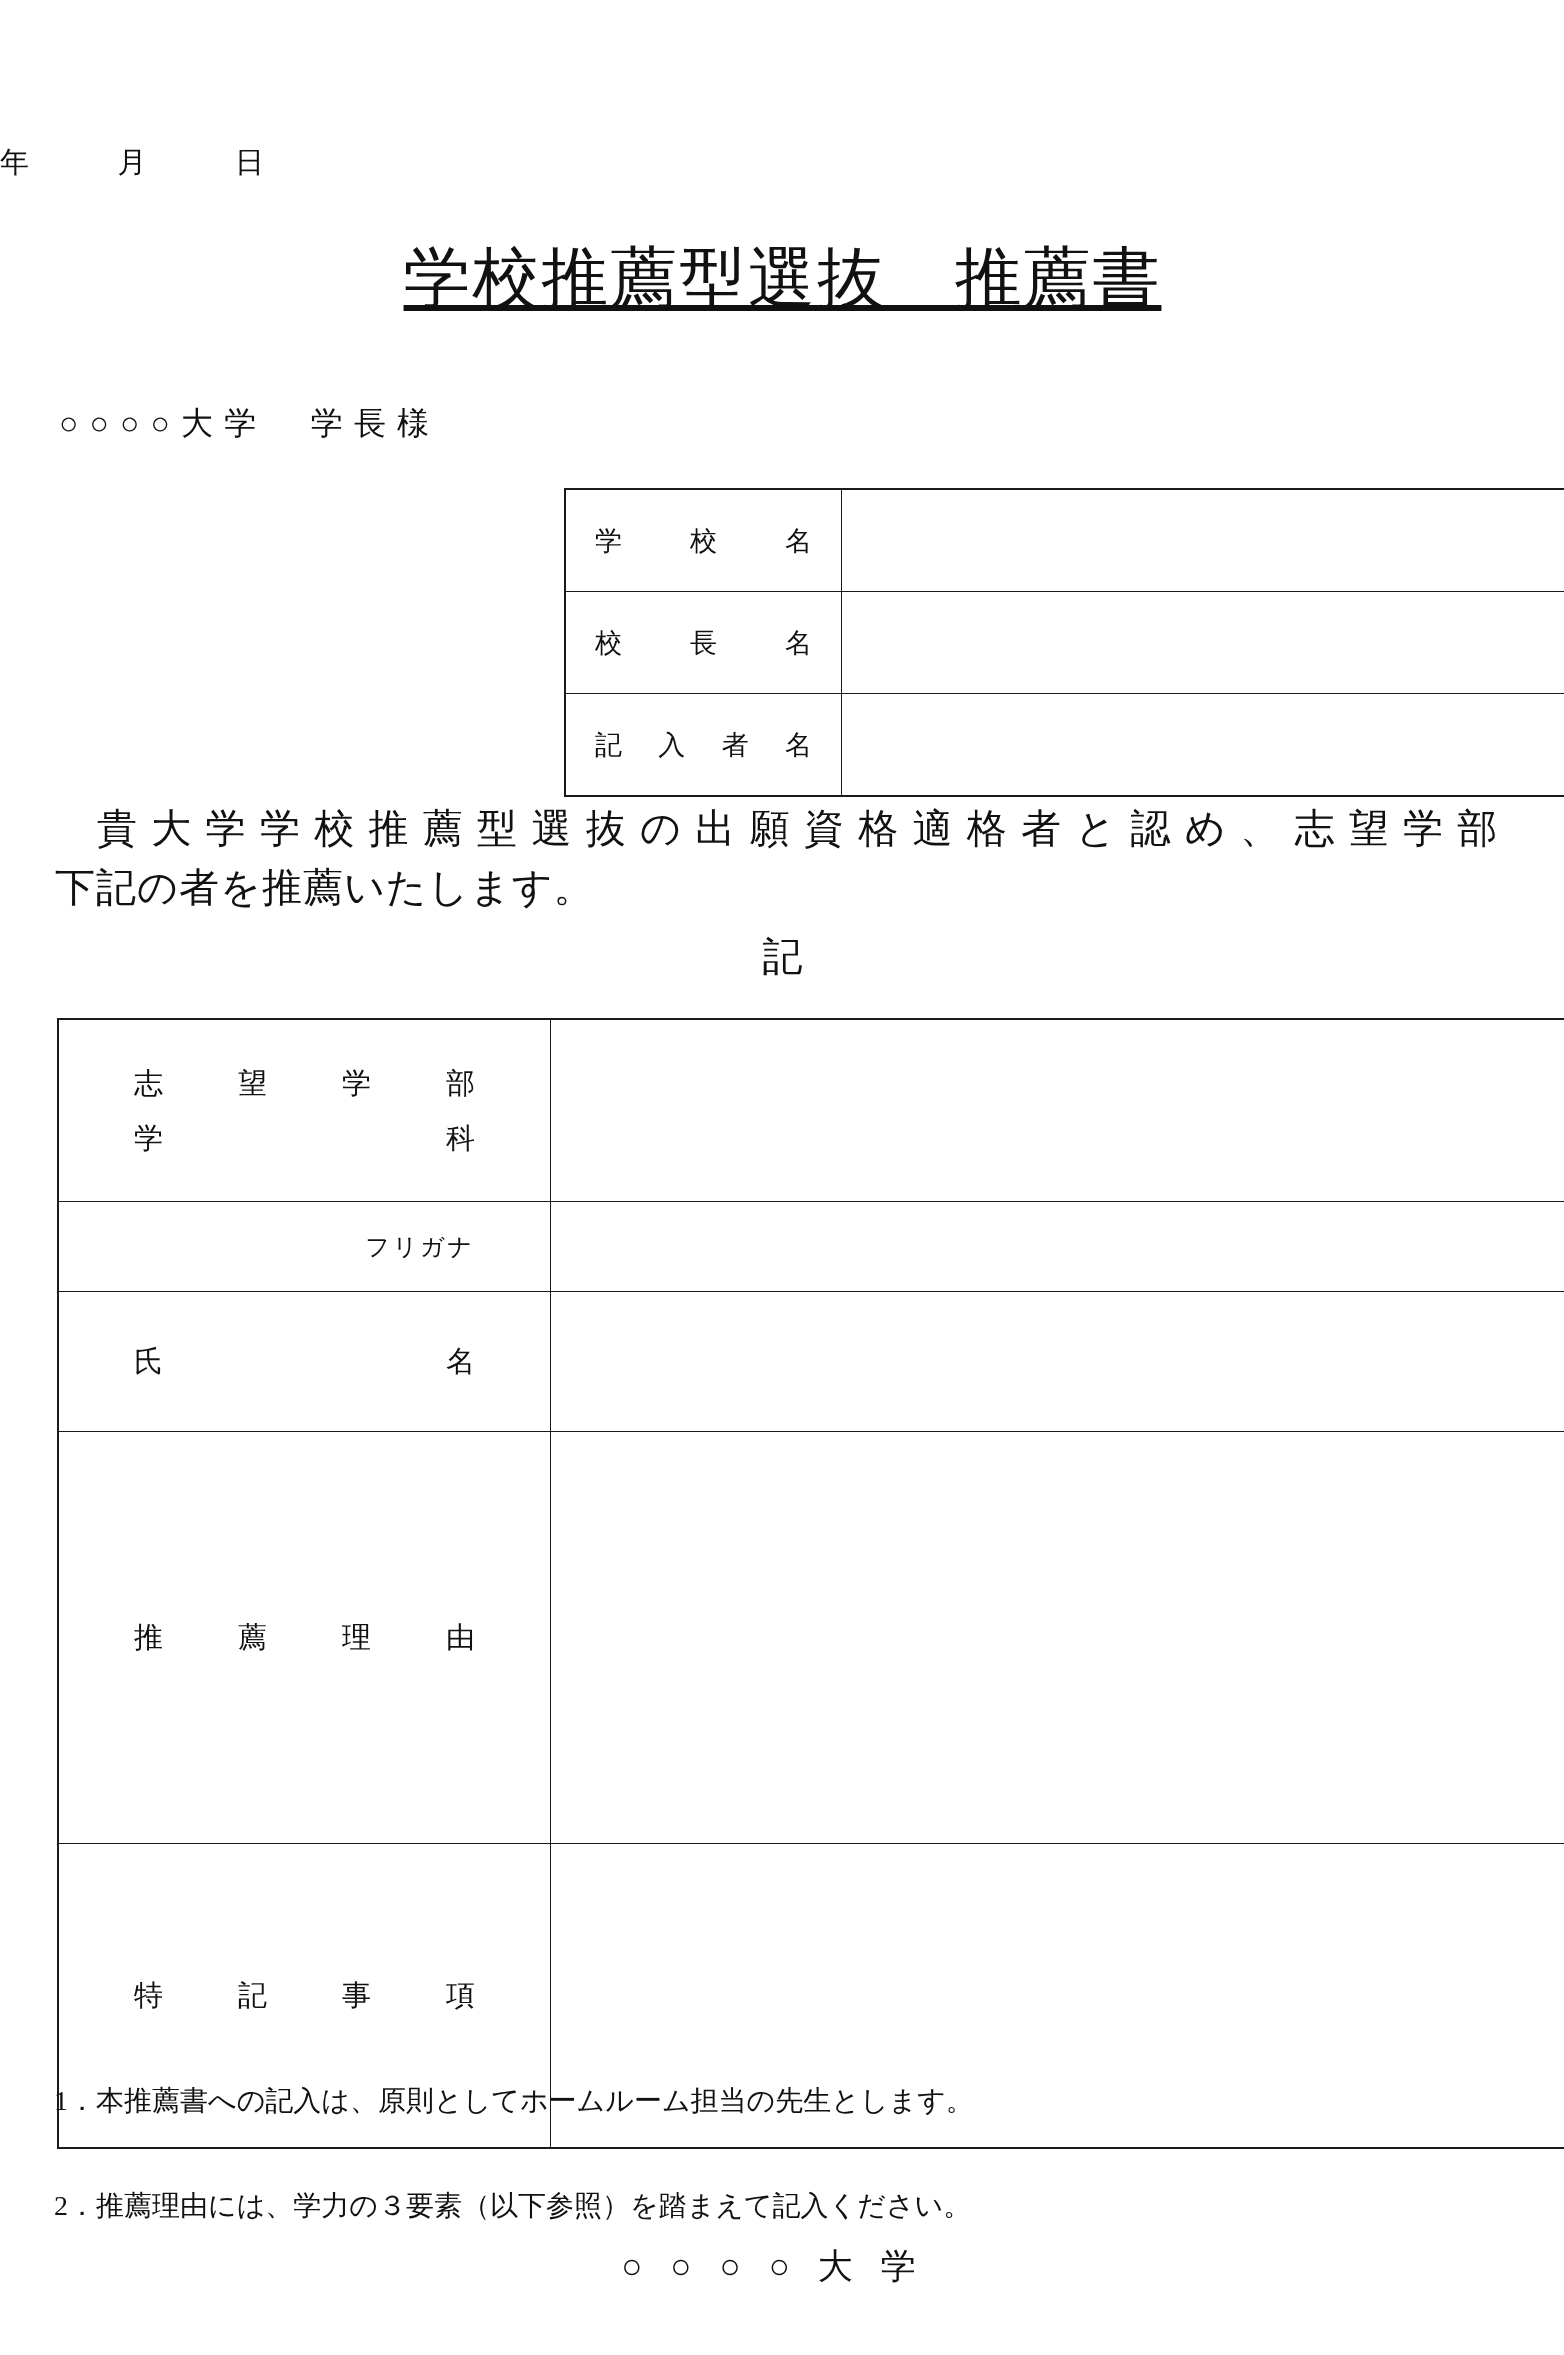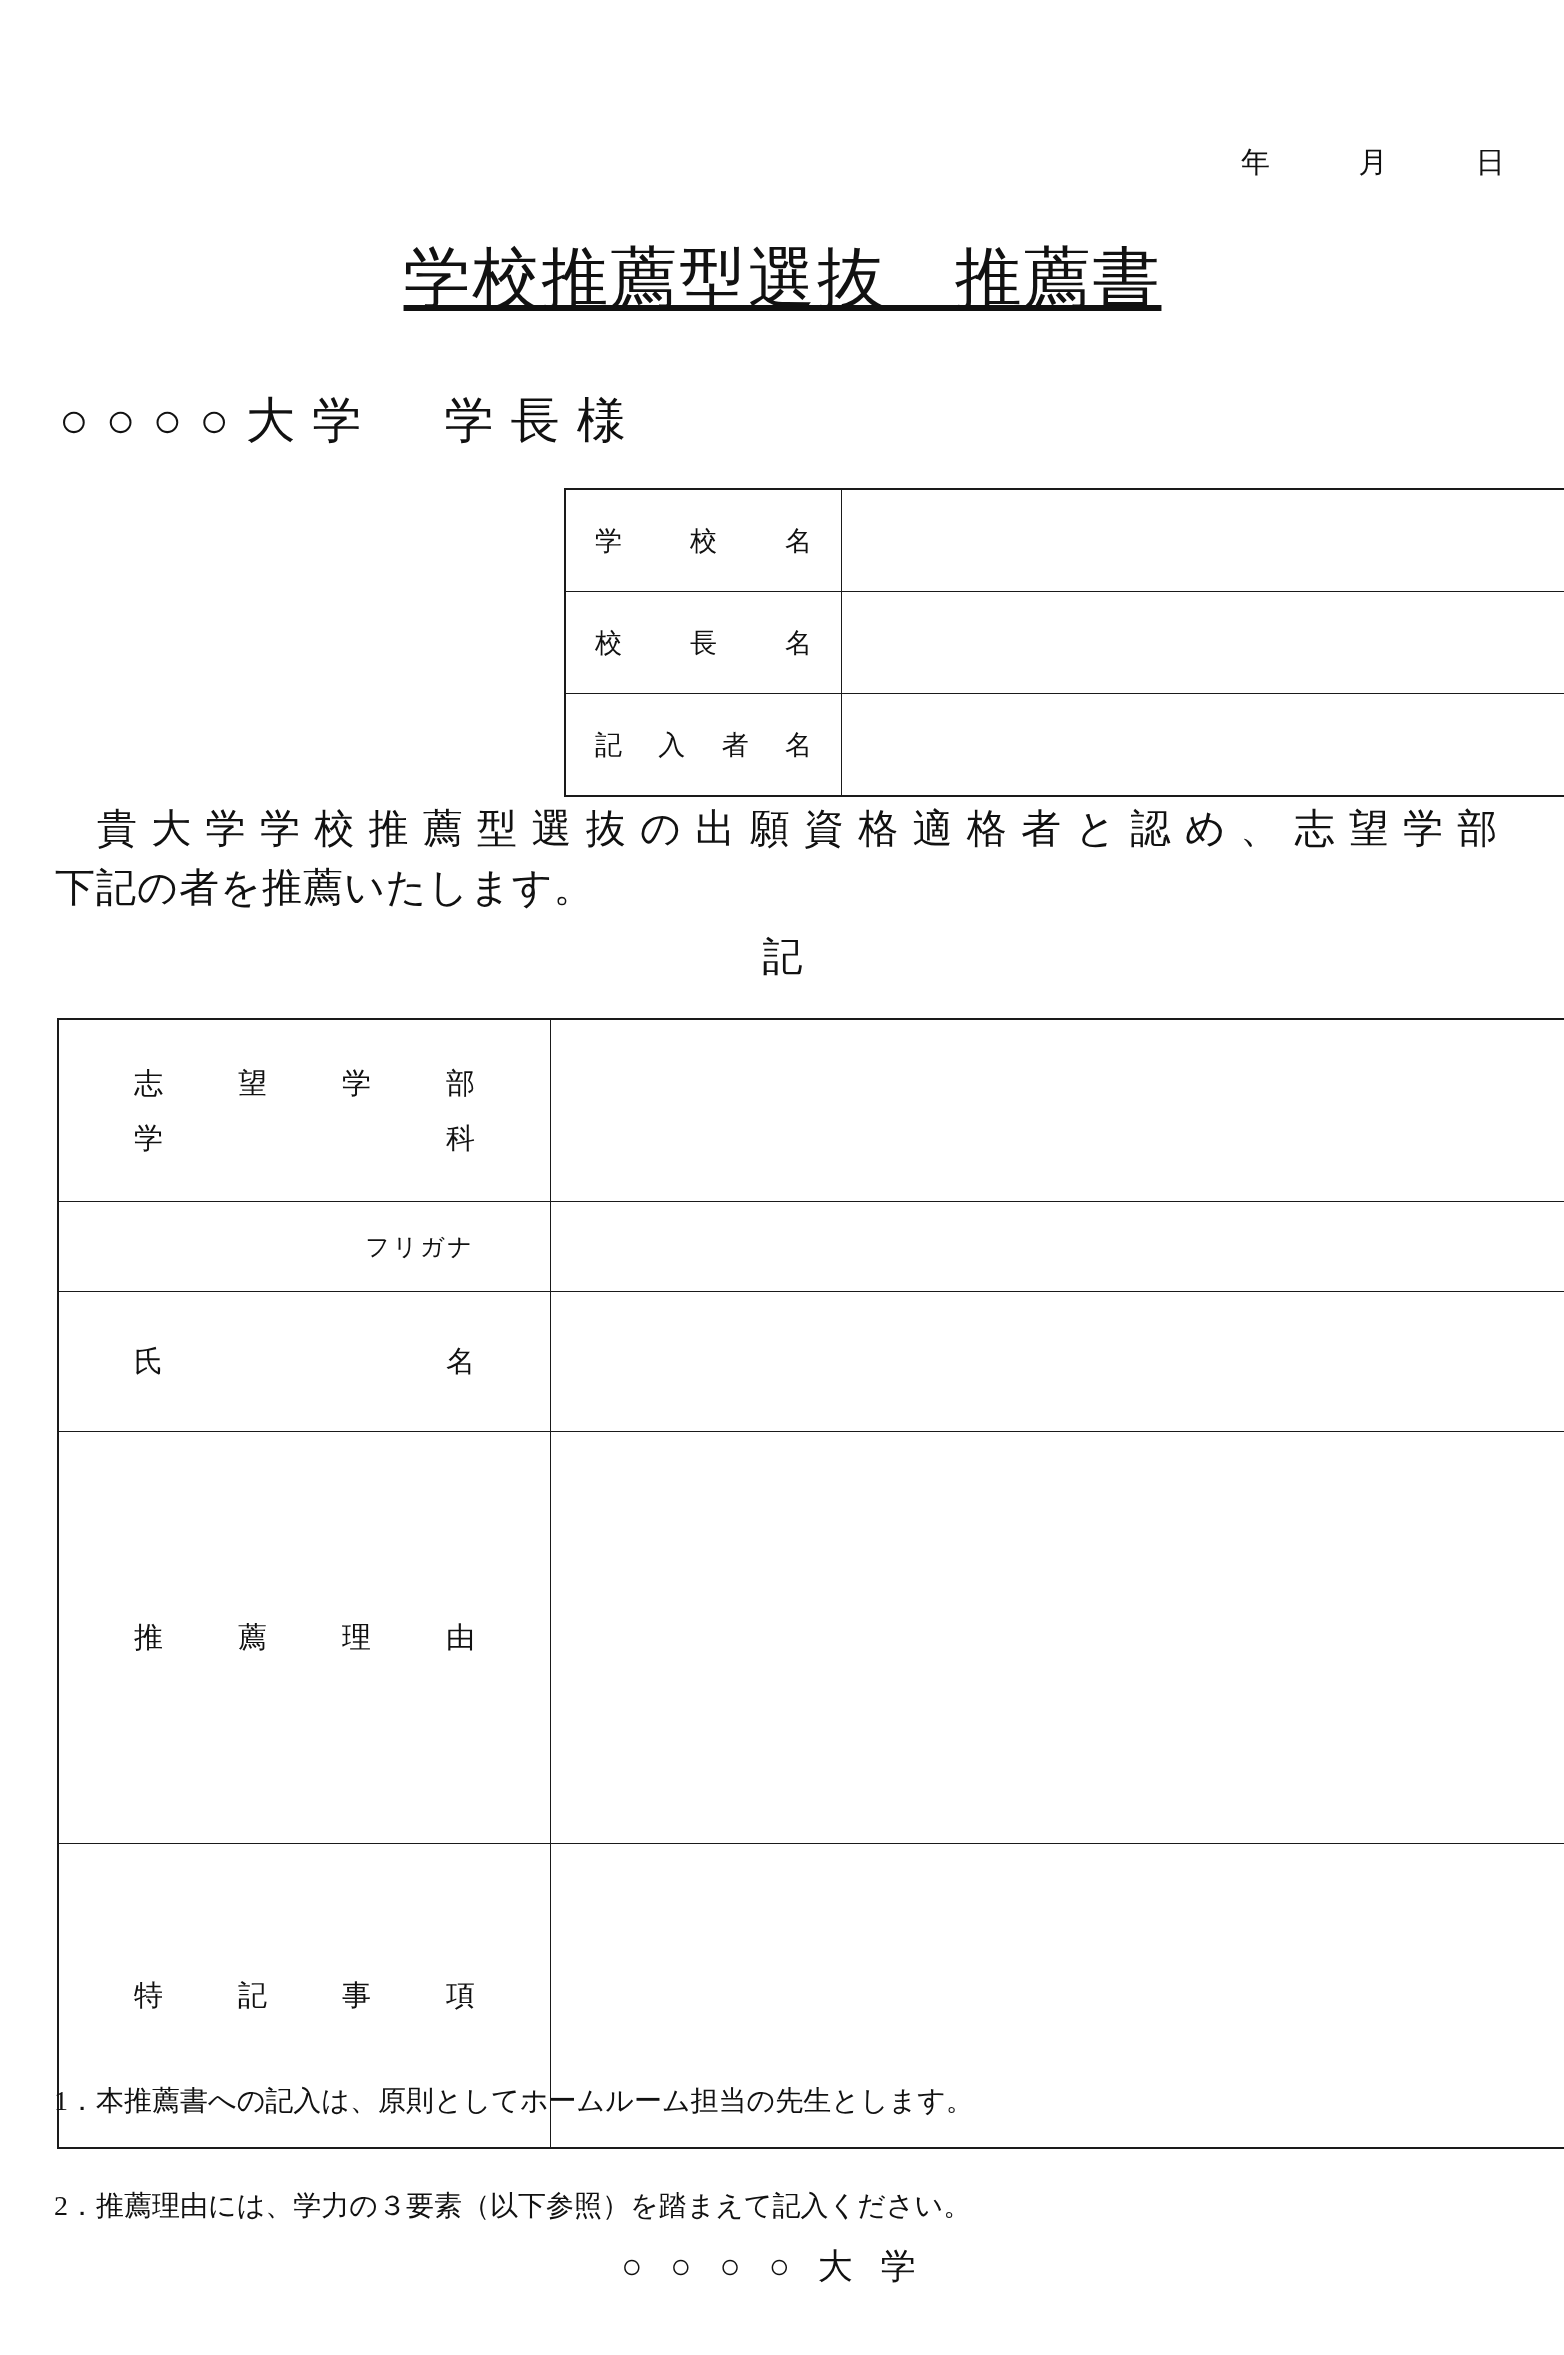--- a/index.html
+++ b/index.html
@@ -8,30 +8,30 @@
     width:1565px;height:2355px;
     margin:0 auto;
     background:#ffffff;
     color:#111111;
     font-family:"Liberation Serif","DejaVu Serif",serif;
     overflow:hidden;
   }
   
   .date-line{
     position:absolute;top:143px;left:0;right:50px;
-    text-align:right;font-size:29px;letter-spacing:0.35em;
+    text-align:left;font-size:29px;letter-spacing:0.35em;
   }
   .title{
     position:absolute;top:233px;left:0;width:100%;
     margin:0;text-align:center;
     font-size:67px;font-weight:normal;letter-spacing:1.9px;text-decoration:underline;
   }
   .addressee{
-    position:absolute;top:388px;left:59px;
-    font-size:49px;letter-spacing:0.35em;white-space:nowrap;
+    position:absolute;top:402px;left:59px;
+    font-size:32px;letter-spacing:0.35em;white-space:nowrap;
   }
   
   table{border-collapse:collapse;table-layout:fixed;}
   td{border:1.9px solid #1a1a1a;vertical-align:middle;background:#fff;}
   .jlabel{width:100%;text-align:justify;text-align-last:justify;}
   
   .school-table{position:absolute;left:564px;top:488px;width:947px;border:2.9px solid #1a1a1a;}
   .school-table td{height:85px;}
   .school-table .s-label{width:217px;font-size:27px;padding:8px 29px;}
   .school-table .s-value{width:730px;}

